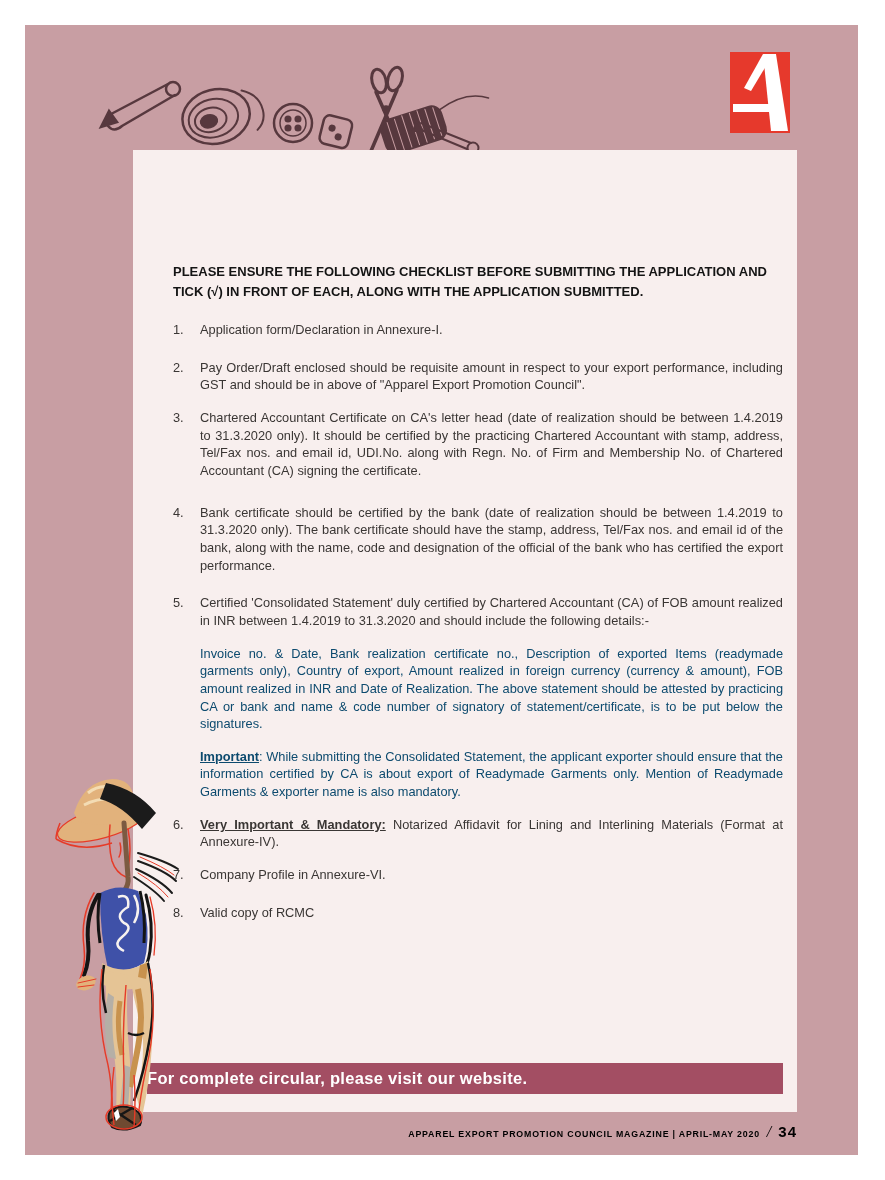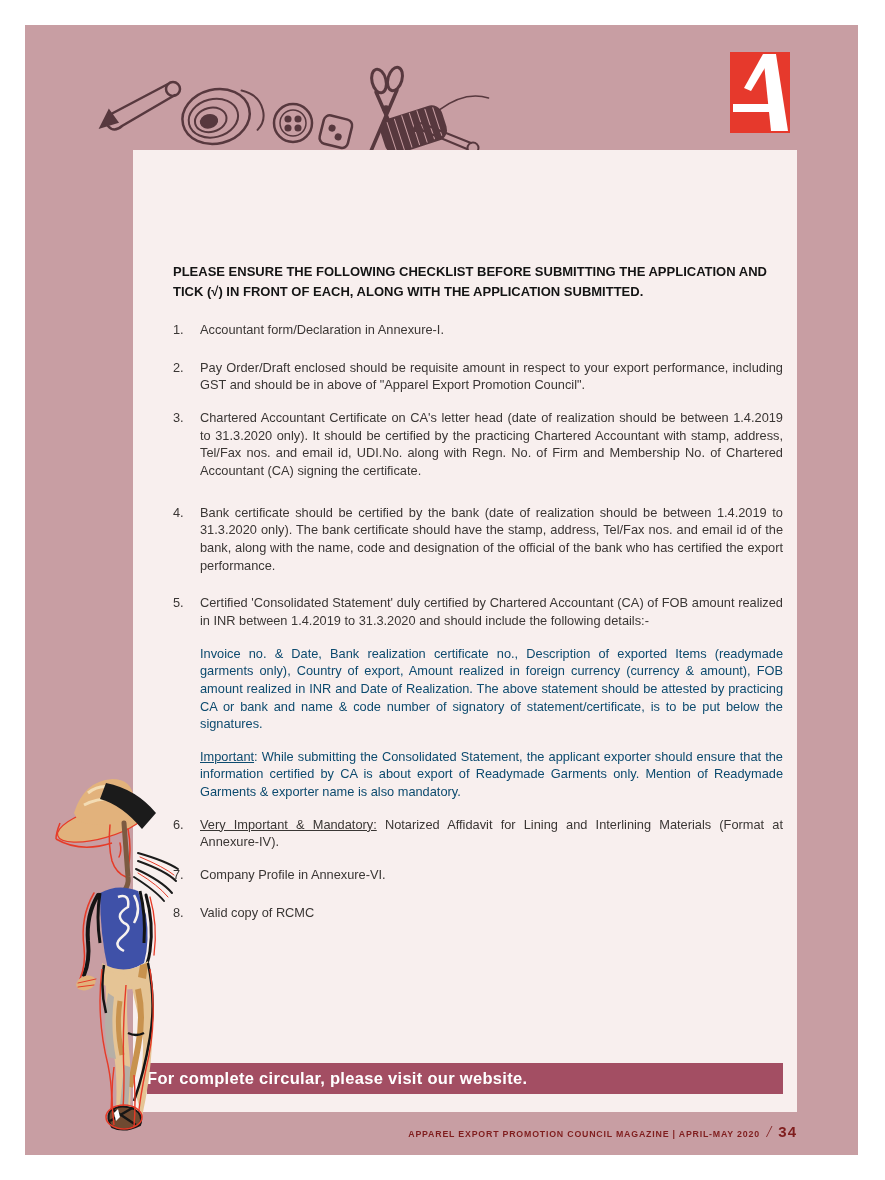--- a/index.html
+++ b/index.html
@@ -35,31 +35,31 @@
   .checklist{list-style:none;margin:0;padding:0;color:#3a3634;}
   .checklist li{display:flex;font-size:12.8px;line-height:1.38;margin:0 0 15px 0;}
   .checklist li .num{width:27px;flex:0 0 27px;}
   .checklist li .txt{flex:1;text-align:justify;}
   li.gap-big{margin-bottom:24px;}
   li.gap-mid{margin-bottom:20px;}
   .subpara{
     font-size:12.8px;line-height:1.38;color:#0c4a6e;text-align:justify;
     margin:1px 0 15px 27px;
   }
-  .u{text-decoration:underline;}
+  .u{text-decoration:underline;font-weight:bold;}
   .banner{
     position:absolute;left:14px;top:913px;width:636px;height:31px;
     background:#a34e63;color:#ffffff;font-weight:700;font-size:16.5px;
     line-height:31px;letter-spacing:.3px;
   }
   
   .footer{
     position:absolute;left:108px;top:1098px;width:664px;
     display:flex;justify-content:flex-end;align-items:baseline;gap:7px;
-    color:#7f1d1d;
+    color:#000000;
   }
   .footer .ftext{font-size:8.8px;font-weight:600;letter-spacing:.8px;}
   .footer .fslash{font-family:"Liberation Serif",serif;font-style:italic;font-size:16px;font-weight:300;}
   .footer .fnum{font-size:15px;font-weight:700;letter-spacing:1px;}
   
   .figure{position:absolute;left:25px;top:740px;width:140px;height:370px;z-index:3;}
 </style>
 </head>
 <body>
 
@@ -120,21 +120,21 @@
     <polygon points="33,2 14,36 21,39 39,9" fill="#ffffff"></polygon>
     <rect x="3" y="52" width="39" height="8" fill="#ffffff"></rect>
   </svg>
 
   <div class="panel">
     <p class="heading">PLEASE ENSURE THE FOLLOWING CHECKLIST BEFORE SUBMITTING THE APPLICATION AND TICK (√) IN FRONT OF EACH, ALONG WITH THE APPLICATION SUBMITTED.</p>
 
     <ol class="checklist">
       <li class="gap-mid">
         <span class="num">1.</span>
-        <div class="txt">Accountant form/Declaration in Annexure-I.</div>
+        <div class="txt">Application form/Declaration in Annexure-I.</div>
       </li>
       <li>
         <span class="num">2.</span>
         <div class="txt">Pay Order/Draft enclosed should be requisite amount in respect to your export performance, including GST and should be in above of "Apparel Export Promotion Council".</div>
       </li>
       <li class="gap-big">
         <span class="num">3.</span>
         <div class="txt">Chartered Accountant Certificate on CA's letter head (date of realization should be between 1.4.2019 to 31.3.2020 only).  It should be certified by the practicing Chartered Accountant with stamp, address, Tel/Fax nos. and email id, UDI.No. along with Regn. No. of Firm and Membership No. of Chartered Accountant (CA) signing the certificate.</div>
       </li>
       <li class="gap-mid">

